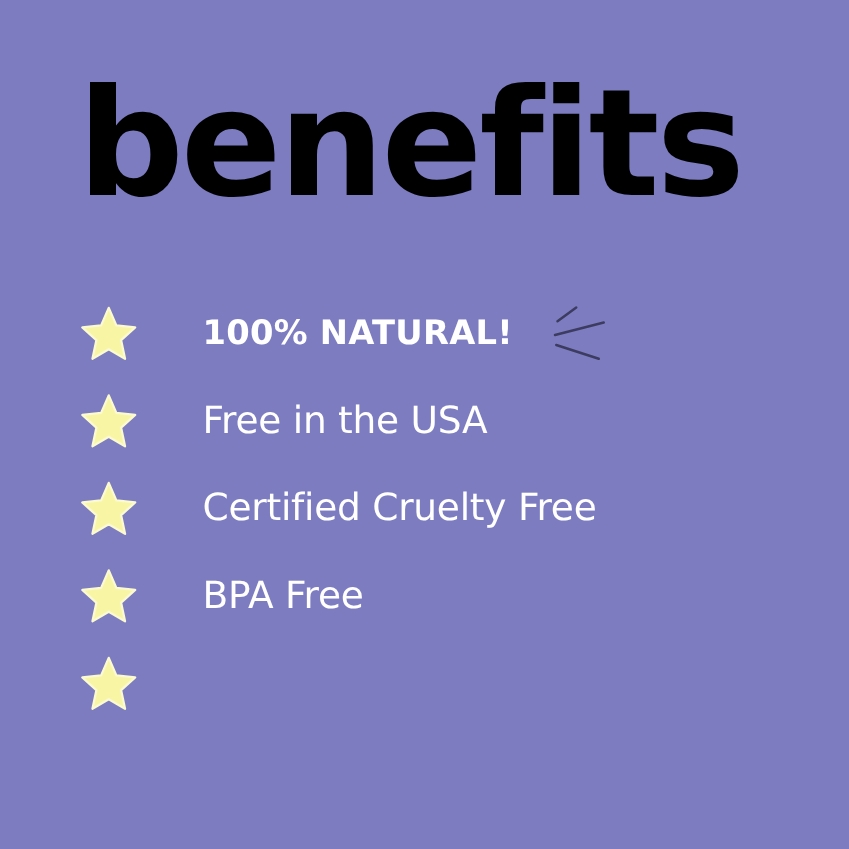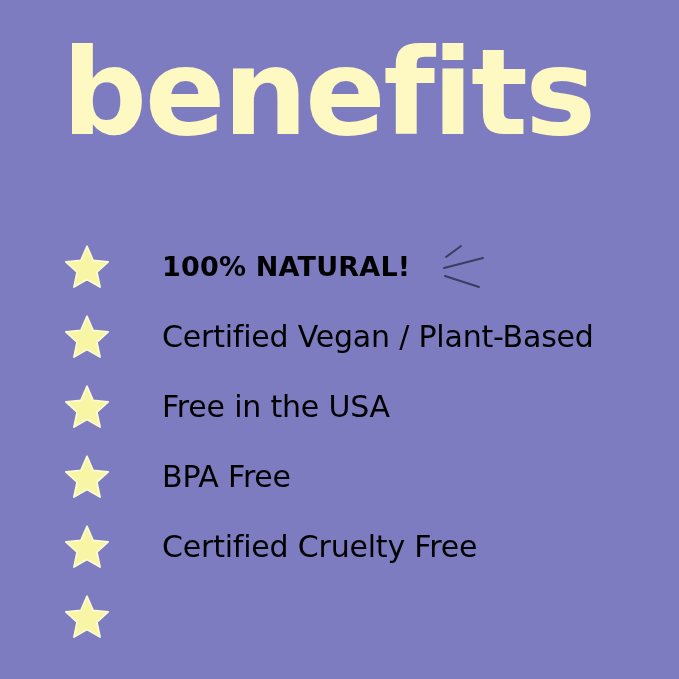--- a/index.html
+++ b/index.html
@@ -18,24 +18,24 @@
     height: 679px;
     background: #7d7cc1;
     box-sizing: border-box;
     overflow: hidden;
   }
 
   
   #title {
     position: absolute;
     left: 62px;
-    top: 38px;
+    top: 61px;
     width: 560px;
     height: 110px;
-    color: #fef9c3;
+    color: #000000;
     font-family: "DejaVu Sans", sans-serif;
     font-weight: 700;
     font-size: 119px;
     line-height: 110px;
     letter-spacing: -2.5px;
     white-space: nowrap;
     -webkit-font-smoothing: antialiased;
   }
 
   
@@ -62,21 +62,21 @@
   .star-icon {
     position: absolute;
     left: 64px;
     top: 50%;
     transform: translateY(-50%);
     width: 46px;
     height: 46px;
     display: block;
   }
   .benefit-label {
-    color: #000000;
+    color: #ffffff;
     font-family: "DejaVu Sans", sans-serif;
     font-weight: 400;
     font-size: 30px;
     line-height: 34px;
     letter-spacing: -0.2px;
     white-space: nowrap;
     -webkit-font-smoothing: antialiased;
   }
   .benefit-row.is-emphasis .benefit-label {
     font-weight: 700;
@@ -111,58 +111,50 @@
         </svg>
       </div>
       <div class="benefit-label">100% NATURAL!</div>
       <svg class="burst" viewBox="0 0 48 48">
         <line x1="5" y1="14" x2="20" y2="3" stroke="#3c3c60" stroke-width="2" stroke-linecap="round"></line>
         <line x1="3" y1="25" x2="42" y2="15" stroke="#3c3c60" stroke-width="2" stroke-linecap="round"></line>
         <line x1="4" y1="33" x2="38" y2="44" stroke="#3c3c60" stroke-width="2" stroke-linecap="round"></line>
       </svg>
     </div>
 
+
     <div class="benefit-row">
       <div class="star-cell">
         <svg class="star-icon" viewBox="0 0 100 100">
           <path d="M50 5 L63.2 35.5 L96 39 L71.5 61.2 L78.3 93.5 L50 77 L21.7 93.5 L28.5 61.2 L4 39 L36.8 35.5 Z" fill="#f8f6a4" stroke="#fbfad0" stroke-width="4" stroke-linejoin="round"></path>
         </svg>
       </div>
-      <div class="benefit-label">Certified Vegan / Plant-Based</div>
+      <div class="benefit-label">Free in the USA</div>
     </div>
 
     <div class="benefit-row">
       <div class="star-cell">
         <svg class="star-icon" viewBox="0 0 100 100">
           <path d="M50 5 L63.2 35.5 L96 39 L71.5 61.2 L78.3 93.5 L50 77 L21.7 93.5 L28.5 61.2 L4 39 L36.8 35.5 Z" fill="#f8f6a4" stroke="#fbfad0" stroke-width="4" stroke-linejoin="round"></path>
         </svg>
       </div>
-      <div class="benefit-label">Free in the USA</div>
+      <div class="benefit-label">Certified Cruelty Free</div>
     </div>
 
     <div class="benefit-row">
       <div class="star-cell">
         <svg class="star-icon" viewBox="0 0 100 100">
           <path d="M50 5 L63.2 35.5 L96 39 L71.5 61.2 L78.3 93.5 L50 77 L21.7 93.5 L28.5 61.2 L4 39 L36.8 35.5 Z" fill="#f8f6a4" stroke="#fbfad0" stroke-width="4" stroke-linejoin="round"></path>
         </svg>
       </div>
       <div class="benefit-label">BPA Free</div>
     </div>
 
     <div class="benefit-row">
       <div class="star-cell">
         <svg class="star-icon" viewBox="0 0 100 100">
           <path d="M50 5 L63.2 35.5 L96 39 L71.5 61.2 L78.3 93.5 L50 77 L21.7 93.5 L28.5 61.2 L4 39 L36.8 35.5 Z" fill="#f8f6a4" stroke="#fbfad0" stroke-width="4" stroke-linejoin="round"></path>
         </svg>
       </div>
-      <div class="benefit-label">Certified Cruelty Free</div>
-    </div>
-
-    <div class="benefit-row">
-      <div class="star-cell">
-        <svg class="star-icon" viewBox="0 0 100 100">
-          <path d="M50 5 L63.2 35.5 L96 39 L71.5 61.2 L78.3 93.5 L50 77 L21.7 93.5 L28.5 61.2 L4 39 L36.8 35.5 Z" fill="#f8f6a4" stroke="#fbfad0" stroke-width="4" stroke-linejoin="round"></path>
-        </svg>
-      </div>
     </div>
 
   </div>
 </div>
 
 </body></html>

